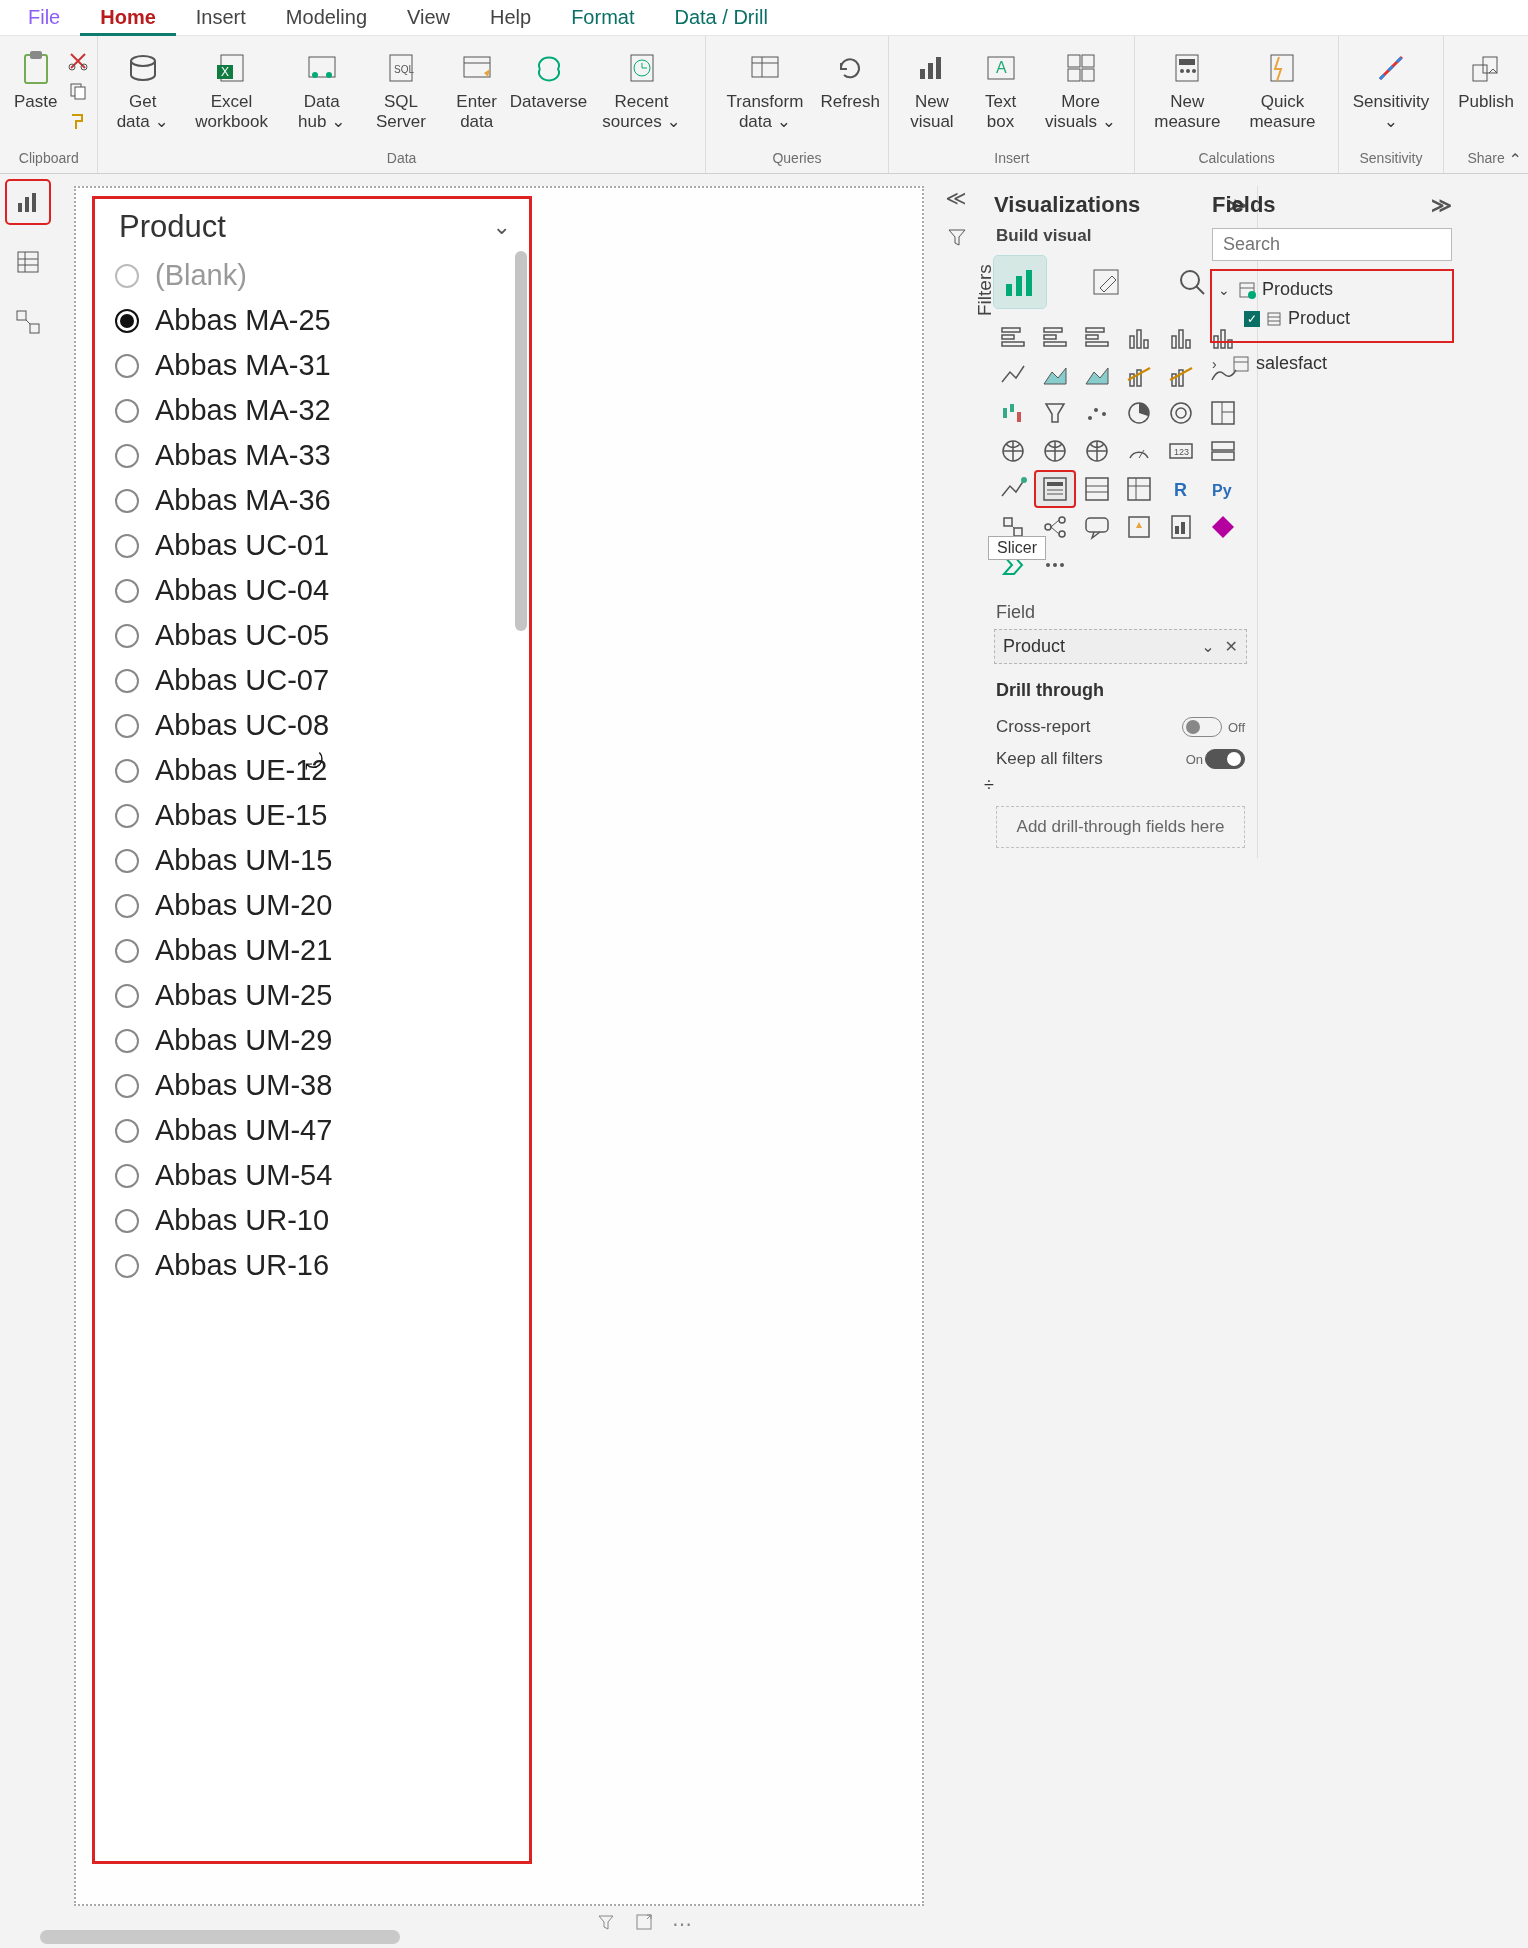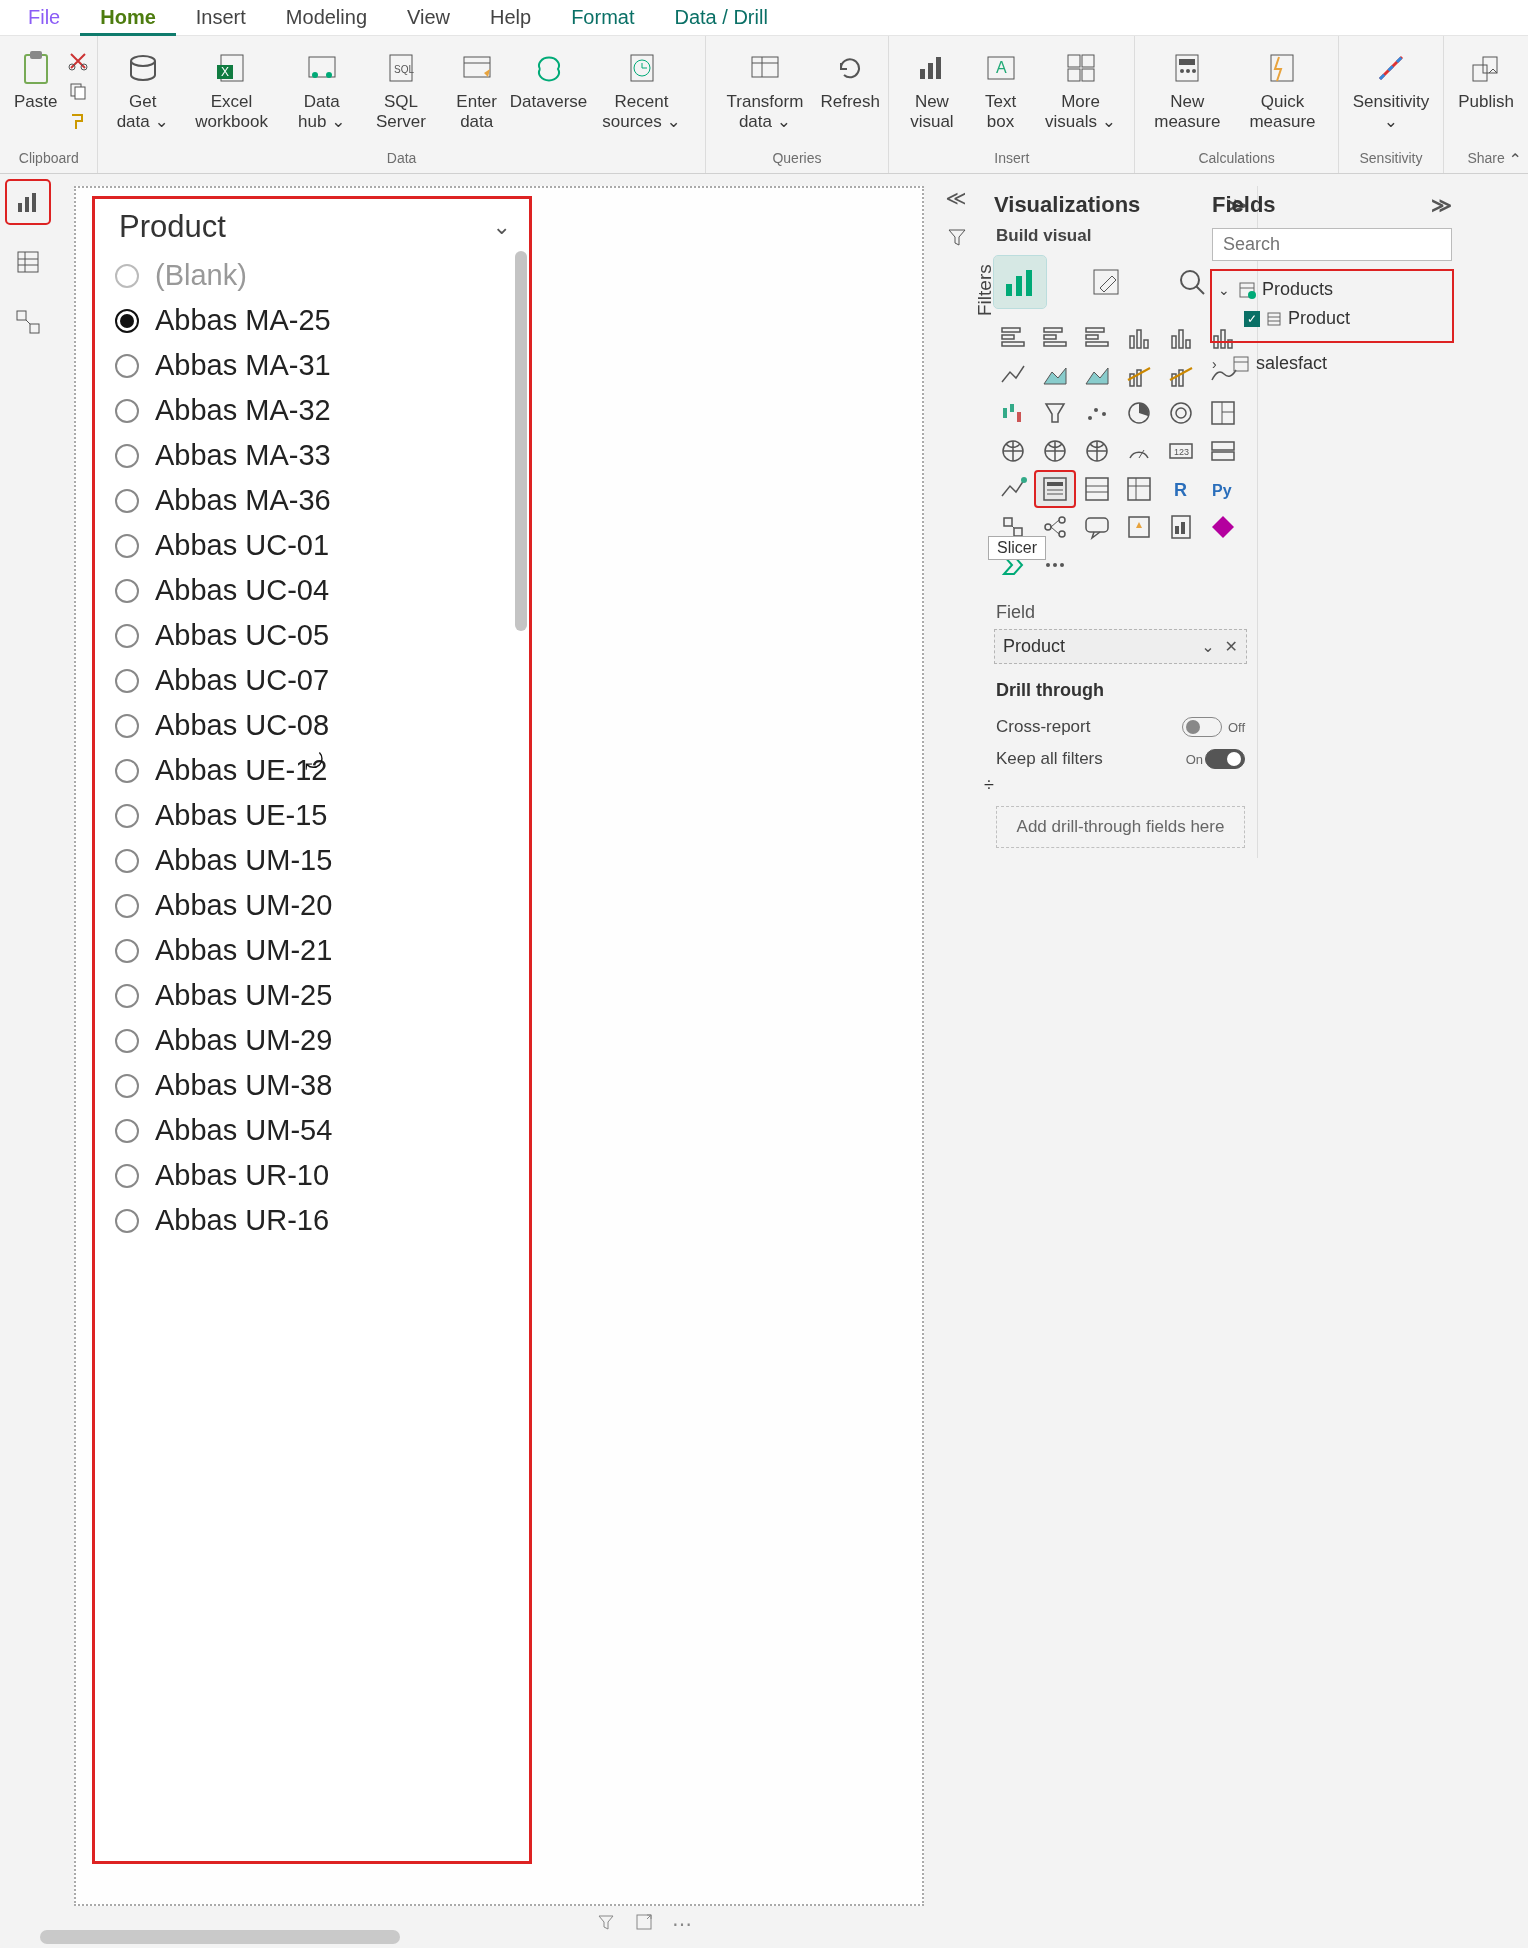--- a/index.html
+++ b/index.html
@@ -2,21 +2,21 @@
 <html><head>
 <meta charset="utf-8">
 <style>
   * { box-sizing: border-box; font-family: 'Segoe UI', Tahoma, sans-serif; }
   html, body { margin:0; padding:0; width:1528px; height:1948px; background:#f3f3f3; overflow:hidden; }
   body { font-size:18px; color:#333; position:relative; }
 
   
   .ribbon-tabs { background:#fff; display:flex; align-items:flex-start; height:36px; border-bottom:1px solid #e5e5e5; padding-left:8px; user-select:none; }
   .ribbon-tabs .tab { padding:6px 20px 4px 20px; font-size:20px; color:#444; cursor:pointer; }
-  .ribbon-tabs .tab.active { color:#4d7c0f; border-bottom:3px solid #0f7b6c; font-weight:600; }
+  .ribbon-tabs .tab.active { color:#b91c1c; border-bottom:3px solid #0f7b6c; font-weight:600; }
   .ribbon-tabs .tab.context { color:#0a7066; }
   .ribbon-tabs .tab.file { color:#8b5cf6; }
 
   
   .ribbon { background:#f4f4f4; display:flex; border-bottom:1px solid #d0d0d0; height:138px; position:relative; }
   .group { display:flex; flex-direction:column; align-items:center; padding:0 6px; position:relative; }
   .group + .group { border-left:1px solid #dcdcdc; }
   .group-content { display:flex; align-items:flex-start; gap:0px; padding-top:8px; height:108px; }
   .group-label { font-size:14px; color:#6e6e6e; padding-bottom:2px; height:24px; display:flex; align-items:flex-end; justify-content:center; width:100%; }
   .rbtn { display:flex; flex-direction:column; align-items:center; justify-content:flex-start; padding:2px 8px; cursor:pointer; border-radius:2px; min-width:64px; }
@@ -453,20 +453,24 @@
         <div class="slicer-row">
           <span class="radio"></span>
           <span class="opt-lbl">Abbas UM-29</span>
         </div>
         <div class="slicer-row">
           <span class="radio"></span>
           <span class="opt-lbl">Abbas UM-38</span>
         </div>
         <div class="slicer-row">
           <span class="radio"></span>
+          <span class="opt-lbl">Abbas UM-47</span>
+        </div>
+        <div class="slicer-row">
+          <span class="radio"></span>
           <span class="opt-lbl">Abbas UM-54</span>
         </div>
         <div class="slicer-row">
           <span class="radio"></span>
           <span class="opt-lbl">Abbas UR-10</span>
         </div>
         <div class="slicer-row">
           <span class="radio"></span>
           <span class="opt-lbl">Abbas UR-16</span>
         </div>

